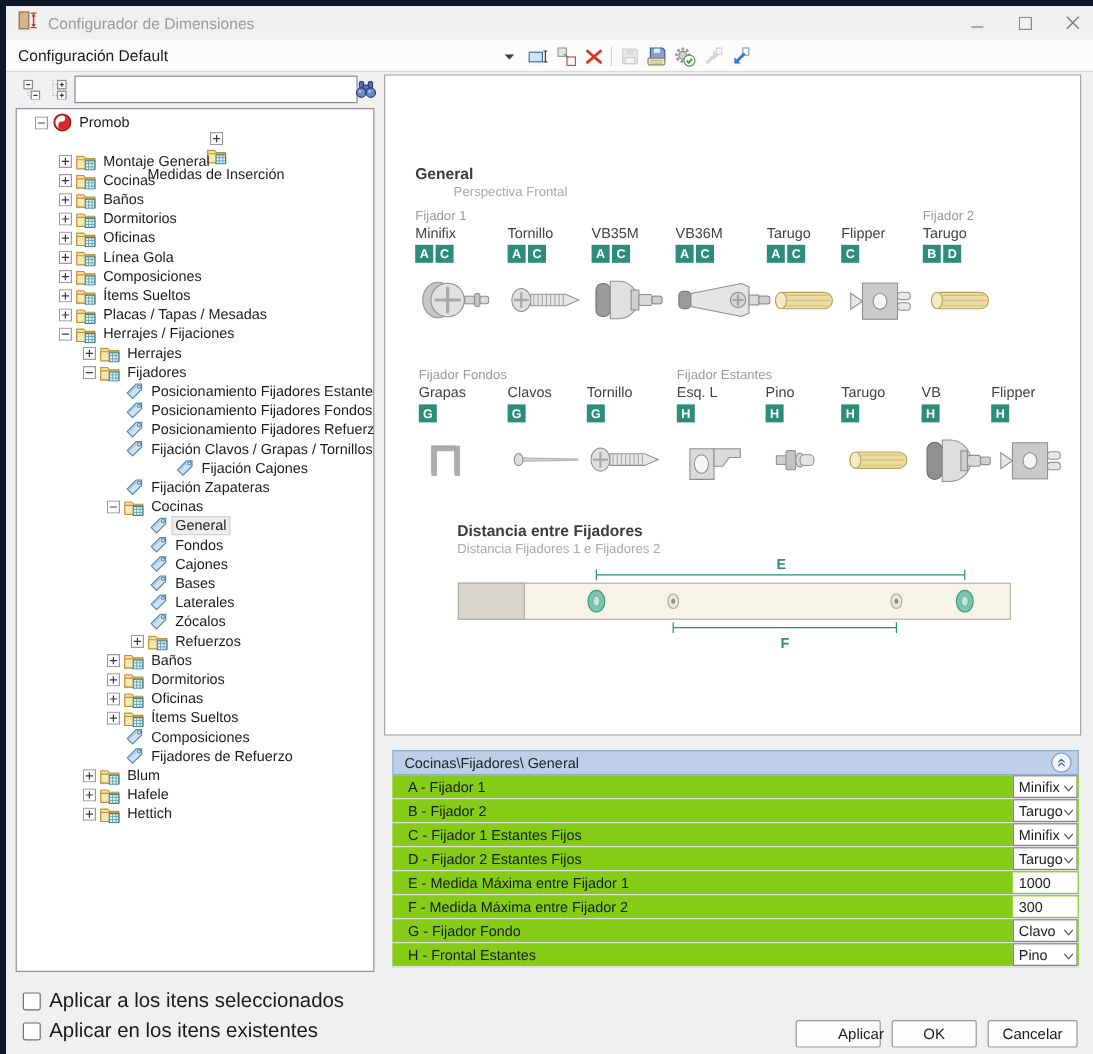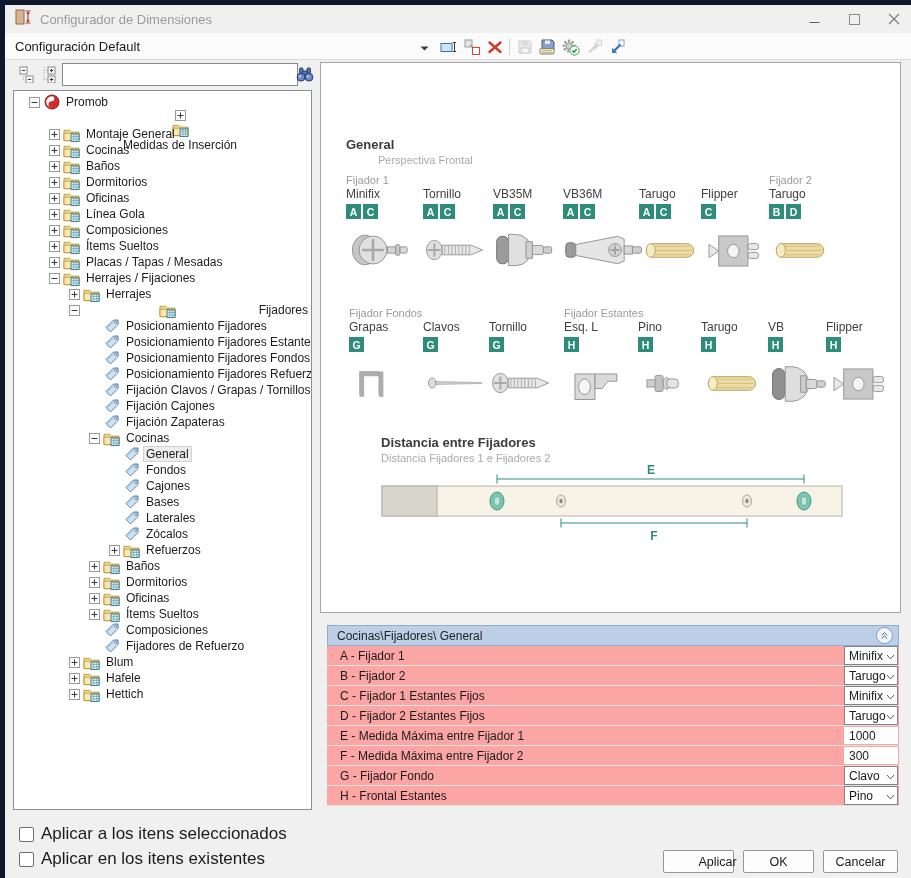--- a/index.html
+++ b/index.html
@@ -41,21 +41,21 @@
   .badges{display:flex;gap:2px;margin-top:2px;}
   .badge{width:15px;height:15px;background:#2e8c7a;color:#fff;font-size:10.5px;font-weight:bold;display:flex;align-items:center;justify-content:center;}
   .card-img{margin-top:9px;}
   .dist-svg{position:absolute;left:40px;top:400px;}
   .dimtext{fill:#2f8c7c;font-size:12px;font-weight:bold;font-family:"Liberation Sans",sans-serif;}
 
   
   .props{position:absolute;left:322px;top:620px;width:572px;}
   .props-header{height:19px;background:#bccfe7;border:1px solid #8fadd0;display:flex;align-items:center;padding:0 5px 0 9px;font-size:12px;color:#222;}
   .collapse-btn{margin-left:auto;width:15px;height:15px;border-radius:50%;border:1px solid #7d99bd;background:#f2f6fb;display:flex;align-items:center;justify-content:center;}
-  .prow{height:19px;background:#fca5a5;border-bottom:1px solid #e1e1e1;display:flex;align-items:center;padding-left:13px;font-size:12px;color:#1a1a1a;}
+  .prow{height:19px;background:#84cc16;border-bottom:1px solid #e1e1e1;display:flex;align-items:center;padding-left:13px;font-size:12px;color:#1a1a1a;}
   .plabel{flex:1;}
   .psel{width:48px;height:17px;background:#fff;border:1px solid #828282;display:flex;align-items:center;padding-left:4px;margin-right:1px;}
   .psel .val{flex:1;font-size:12px;color:#1a1a1a;}
   .psel svg{margin-right:2px;}
   .pinp{width:47px;height:17px;background:#fff;border:0;font-size:12px;padding:0 2px 0 5px;margin-right:1px;font-family:inherit;color:#1a1a1a;}
 
   
   .chk{position:absolute;left:14px;display:flex;align-items:center;gap:7px;font-size:17px;color:#1a1a1a;}
   .chk .box{width:13px;height:13px;background:#fff;border:1px solid #6e6e6e;border-radius:2px;}
   .dlg-btn{position:absolute;top:845px;height:23px;background:#fdfdfd;border:1px solid #979797;border-radius:2px;font-size:12.5px;color:#1a1a1a;font-family:inherit;display:flex;align-items:center;justify-content:center;}
@@ -409,21 +409,21 @@
         <span class="ticon">
           <svg width="17" height="15" viewBox="0 0 18 16">
             <path d="M1 3.5h6l1.8 2H17v9H1z" fill="#f5dd9a" stroke="#b8963e"></path>
             <path d="M1 6.5h16v8H1z" fill="#fce8ae" stroke="#b8963e"></path>
             <rect x="8.5" y="7.5" width="8.5" height="8" fill="#eaf4f8" stroke="#3a7a8a"></rect>
             <path d="M8.5 10h8.5M8.5 12.8h8.5M11.5 7.5v8M14.5 7.5v8" stroke="#58a0b2" stroke-width="0.8"></path>
           </svg>
         </span>
         <span class="tlabel">Herrajes</span>
       </div>
-      <div class="trow" style="padding-left: 55px; justify-content: space-between;">
+      <div class="trow" style="padding-left: 55px;">
         <span class="exp">
           <svg width="11" height="11" viewBox="0 0 11 11">
             <rect x="0.5" y="0.5" width="10" height="10" fill="#fff" stroke="#9a9a9a"></rect>
             <path d="M2.5 5.5h6" stroke="#3a3a3a"></path>
           </svg>
         </span>
         <span class="ticon">
           <svg width="17" height="15" viewBox="0 0 18 16">
             <path d="M1 3.5h6l1.8 2H17v9H1z" fill="#f5dd9a" stroke="#b8963e"></path>
             <path d="M1 6.5h16v8H1z" fill="#fce8ae" stroke="#b8963e"></path>
@@ -435,31 +435,20 @@
       </div>
       <div class="trow" style="padding-left: 75px;">
         <span class="exp"></span>
         <span class="ticon">
           <svg width="16" height="16" viewBox="0 0 16 16">
             <path d="M2 9.5L9.5 2H14v4.5L6.5 14z" fill="#cfe2f2" stroke="#5a86ac"></path>
             <path d="M3.8 9.5l5.4-5.4" stroke="#9ec2dd"></path>
             <circle cx="11.8" cy="4.2" r="1.3" fill="#fff" stroke="#5a86ac"></circle>
           </svg>
         </span>
-        <span class="tlabel">Posicionamiento Fijadores</span>
-      </div>
-      <div class="trow" style="padding-left: 75px;">
-        <span class="exp"></span>
-        <span class="ticon">
-          <svg width="16" height="16" viewBox="0 0 16 16">
-            <path d="M2 9.5L9.5 2H14v4.5L6.5 14z" fill="#cfe2f2" stroke="#5a86ac"></path>
-            <path d="M3.8 9.5l5.4-5.4" stroke="#9ec2dd"></path>
-            <circle cx="11.8" cy="4.2" r="1.3" fill="#fff" stroke="#5a86ac"></circle>
-          </svg>
-        </span>
         <span class="tlabel">Posicionamiento Fijadores Estantes</span>
       </div>
       <div class="trow" style="padding-left: 75px;">
         <span class="exp"></span>
         <span class="ticon">
           <svg width="16" height="16" viewBox="0 0 16 16">
             <path d="M2 9.5L9.5 2H14v4.5L6.5 14z" fill="#cfe2f2" stroke="#5a86ac"></path>
             <path d="M3.8 9.5l5.4-5.4" stroke="#9ec2dd"></path>
             <circle cx="11.8" cy="4.2" r="1.3" fill="#fff" stroke="#5a86ac"></circle>
           </svg>
@@ -481,21 +470,21 @@
         <span class="exp"></span>
         <span class="ticon">
           <svg width="16" height="16" viewBox="0 0 16 16">
             <path d="M2 9.5L9.5 2H14v4.5L6.5 14z" fill="#cfe2f2" stroke="#5a86ac"></path>
             <path d="M3.8 9.5l5.4-5.4" stroke="#9ec2dd"></path>
             <circle cx="11.8" cy="4.2" r="1.3" fill="#fff" stroke="#5a86ac"></circle>
           </svg>
         </span>
         <span class="tlabel">Fijación Clavos / Grapas / Tornillos</span>
       </div>
-      <div class="trow" style="padding-left: 75px;">
+      <div class="trow" style="padding-left: 94px; margin-left: 23px;">
         <span class="exp"></span>
         <span class="ticon">
           <svg width="16" height="16" viewBox="0 0 16 16">
             <path d="M2 9.5L9.5 2H14v4.5L6.5 14z" fill="#cfe2f2" stroke="#5a86ac"></path>
             <path d="M3.8 9.5l5.4-5.4" stroke="#9ec2dd"></path>
             <circle cx="11.8" cy="4.2" r="1.3" fill="#fff" stroke="#5a86ac"></circle>
           </svg>
         </span>
         <span class="tlabel">Fijación Cajones</span>
       </div>

